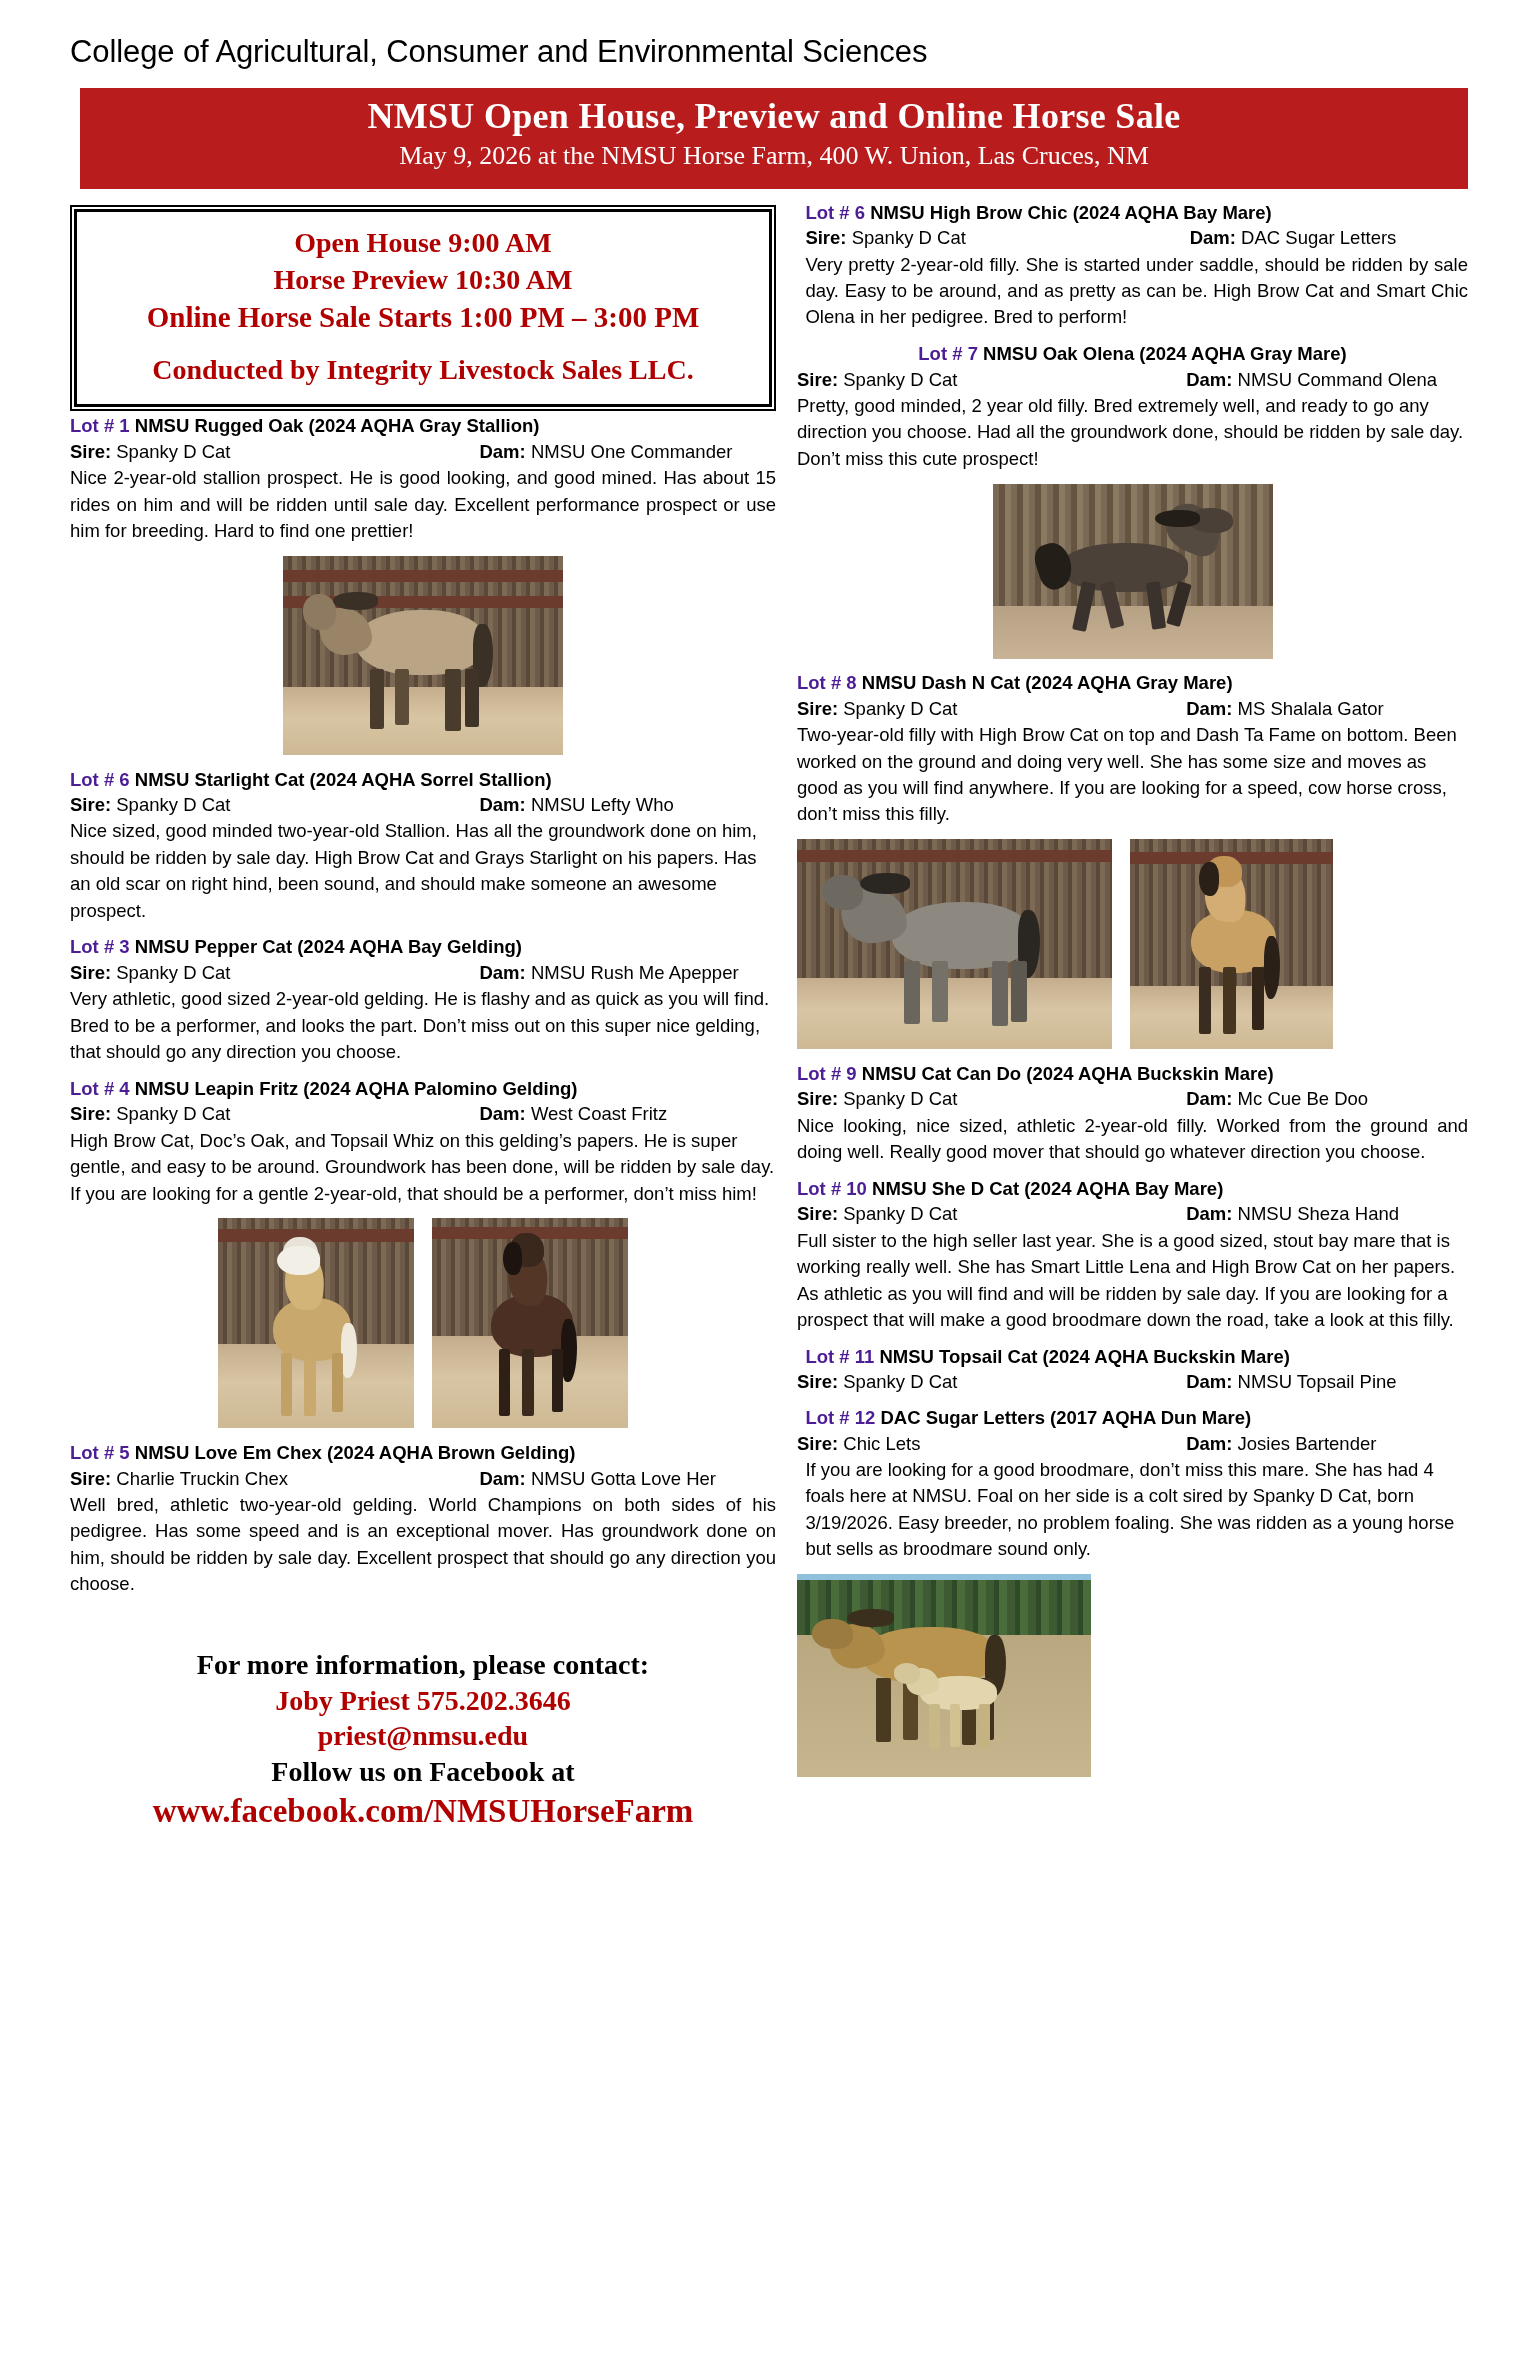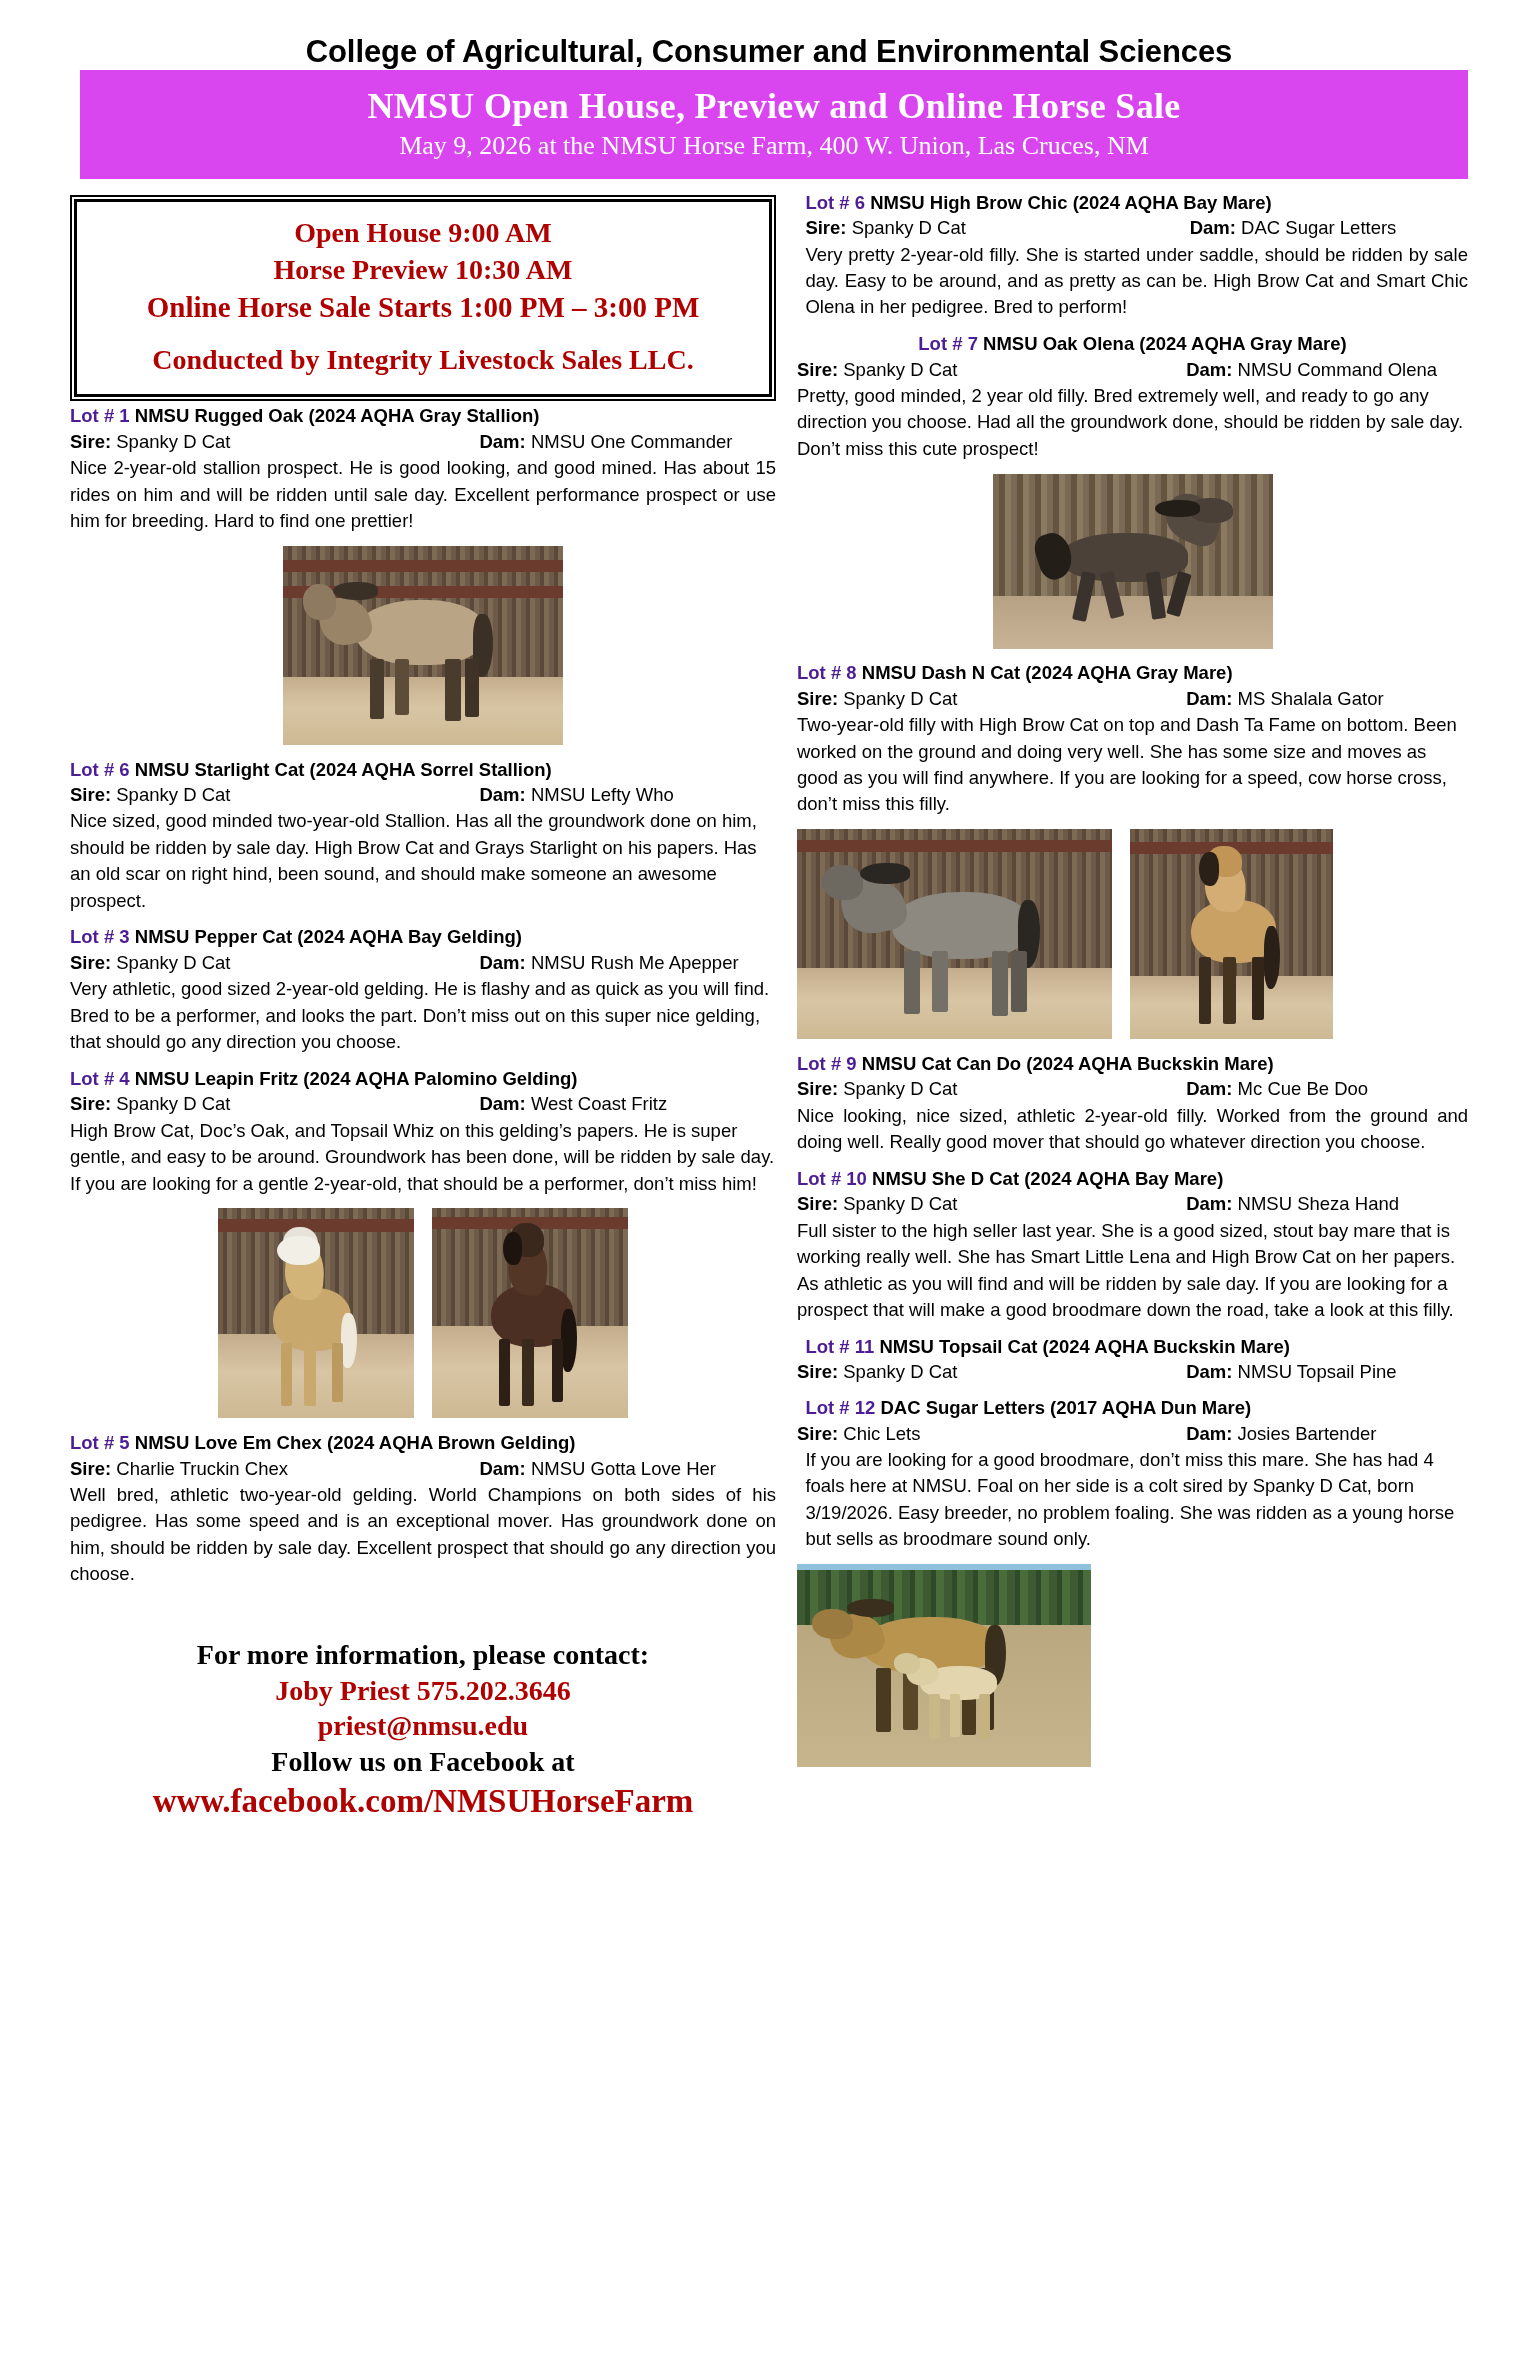--- a/index.html
+++ b/index.html
@@ -15,31 +15,32 @@
   }
   .page {
     width: 1538px; height: 2377px;
     position: relative;
     box-sizing: border-box;
     padding: 0 70px;
   }
 
   
   .college-title {
-    text-align: center;
+    text-align: left;
     font-size: 31px;
-    font-weight: bold;
+    font-weight: normal;
     letter-spacing: -0.1px;
     padding-top: 34px;
+    padding-bottom: 18px;
     font-family: "Liberation Sans", sans-serif;
   }
   .banner {
-    background: #d946ef;
+    background: #b91c1c;
     margin: 0 0 0 10px;
-    padding: 16px 0 18px 0;
+    padding: 8px 0 18px 0;
     text-align: center;
     color: #ffffff;
     font-family: "Liberation Serif", serif;
   }
   .banner-title {
     font-size: 36px;
     font-weight: bold;
     line-height: 1.15;
     letter-spacing: 0.3px;
   }

